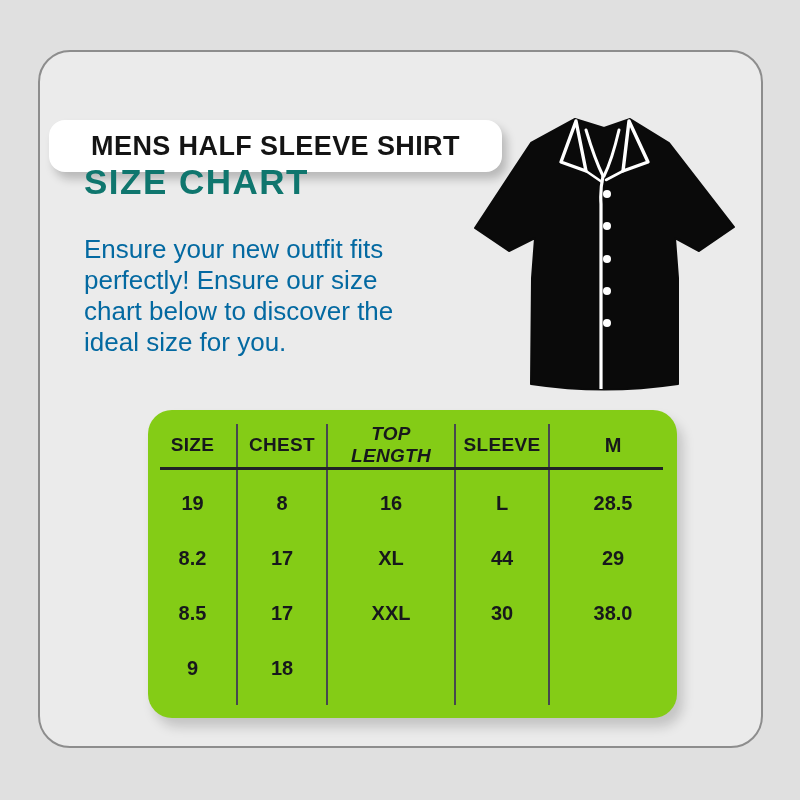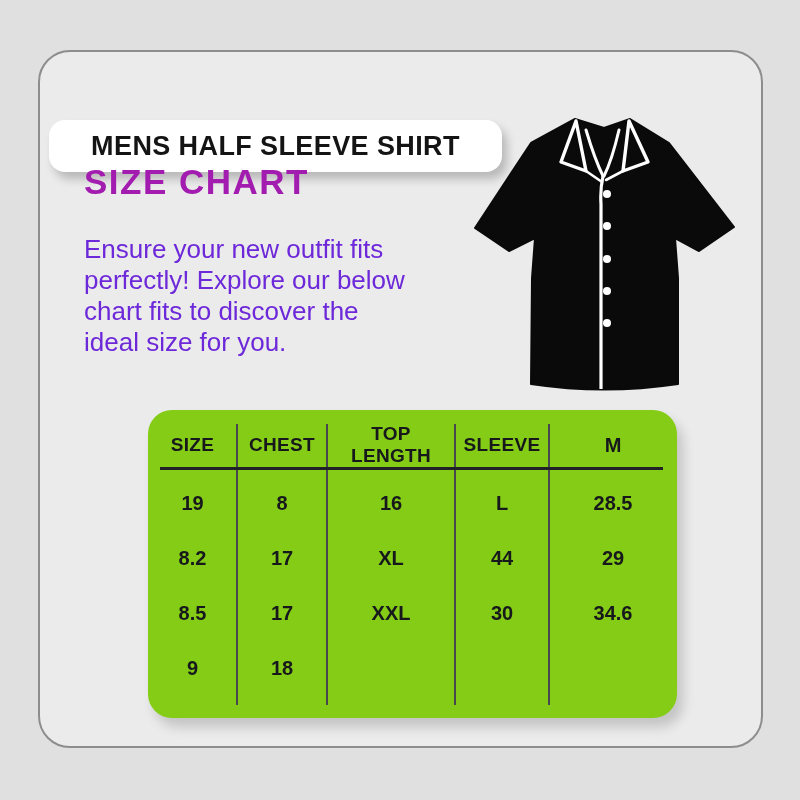--- a/index.html
+++ b/index.html
@@ -28,28 +28,28 @@
     display: flex; align-items: center; justify-content: center;
     font-size: 27px; font-weight: bold; color: #141414;
     letter-spacing: 0.4px;
     white-space: nowrap;
     margin-top: 37px;
   }
   .heading {
     position: absolute;
     left: 44px; top: 110px;
     font-size: 35px; font-weight: bold;
-    color: #a21caf; letter-spacing: 1.5px;
+    color: #0f766e; letter-spacing: 1.5px;
     white-space: nowrap;
   }
   .intro {
     position: absolute;
     left: 44px; top: 182px;
     font-size: 26px; line-height: 31px;
-    color: #6d28d9;
+    color: #0369a1;
   }
   .intro div { white-space: nowrap; }
   .shirt-wrap {
     position: absolute;
     left: 433px; top: 66px;
     width: 264px; height: 273px;
   }
   .card {
     position: absolute;
     left: 108px; top: 358px;
@@ -79,38 +79,38 @@
     grid-template-rows: 62px 55px 55px 55px 55px;
     padding-top: 4px;
   }
   .cell {
     display: flex; align-items: center; justify-content: center;
     text-align: center;
     color: #17181c;
   }
   .cell.hdr { font-size: 19px; font-weight: bold; line-height: 1.18; letter-spacing: 0.3px; }
   .cell.hdr span { display: inline-block; }
-  .cell.hdr .narrow { max-width: 88px; }
+  .cell.hdr .narrow { max-width: 88px; font-style: italic; }
   .cell.val { font-size: 20px; font-weight: bold; }
 </style>
 </head>
 <body>
 
 <div class="panel">
 
   <div class="badge">
     <span>MENS HALF SLEEVE SHIRT</span>
   </div>
 
   <div class="heading">SIZE CHART</div>
 
   <div class="intro">
     <div>Ensure your new outfit fits</div>
-    <div>perfectly! Explore our below</div>
-    <div>chart fits to discover the</div>
+    <div>perfectly! Ensure our size</div>
+    <div>chart below to discover the</div>
     <div>ideal size for you.</div>
   </div>
 
   <div class="shirt-wrap">
     <svg width="264" height="273" viewBox="0 0 264 273" xmlns="http://www.w3.org/2000/svg">
 
       <path d="M102 1 L131 10 L157 1 L196 25 L261 109 L226 133 L202 120 L205 160 L205 266
                Q131 277 58 266 L59 160 L62 120 L36 133 L2 110 L58 25 Z" fill="#0a0a0a" stroke="#0a0a0a" stroke-width="2" stroke-linejoin="round"></path>
 
       <path d="M103 3 L88 44 L113 53 Z" fill="#0a0a0a" stroke="#ffffff" stroke-width="3.4" stroke-linejoin="round"></path>
@@ -165,19 +165,19 @@
       <div class="cell val">17</div>
 
       <div class="cell val">XL</div>
       <div class="cell val">44</div>
       <div class="cell val">29</div>
       <div class="cell val">8.5</div>
       <div class="cell val">17</div>
 
       <div class="cell val">XXL</div>
       <div class="cell val">30</div>
-      <div class="cell val">34.6</div>
+      <div class="cell val">38.0</div>
       <div class="cell val">9</div>
       <div class="cell val">18</div>
     </div>
   </div>
 
 </div>
 
 </body></html>

